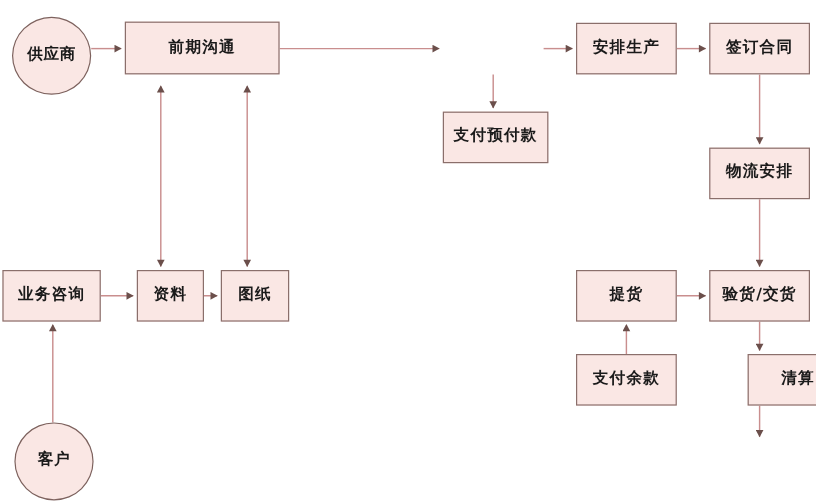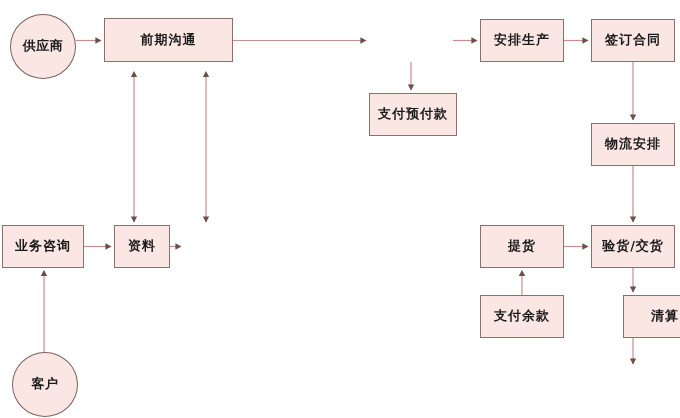--- a/index.html
+++ b/index.html
@@ -102,19 +102,20 @@
   </svg>
 
   <div class="node terminator" style="left: 10px; top: 14px; width: 66px; height: 65px;">供应商</div>
   <div class="node" style="left: 104px; top: 18px; width: 129px; height: 44px;">前期沟通</div>
   <div class="node" style="left: 480px; top: 19px; width: 84px; height: 43px;">安排生产</div>
   <div class="node" style="left: 591px; top: 19px; width: 84px; height: 43px;">签订合同</div>
   <div class="node" style="left: 369px; top: 93px; width: 88px; height: 43px;">支付预付款</div>
   <div class="node" style="left: 591px; top: 123px; width: 84px; height: 43px;">物流安排</div>
   <div class="node" style="left: 2px; top: 225px; width: 82px; height: 43px;">业务咨询</div>
   <div class="node" style="left: 114px; top: 225px; width: 56px; height: 43px;">资料</div>
+  <div class="node" style="left: 184px; top: 225px; width: 57px; height: 43px;">图纸</div>
   <div class="node" style="left: 480px; top: 225px; width: 84px; height: 43px;">提货</div>
   <div class="node" style="left: 591px; top: 225px; width: 84px; height: 43px;">验货/交货</div>
   <div class="node" style="left: 480px; top: 295px; width: 84px; height: 43px;">支付余款</div>
   <div class="node" style="left: 591px; top: 295px; width: 84px; height: 43px; margin-left: 32px;">清算</div>
   <div class="node terminator" style="left: 12px; top: 352px; width: 66px; height: 65px;">客户</div>
 
 </div>
 
 </body></html>

